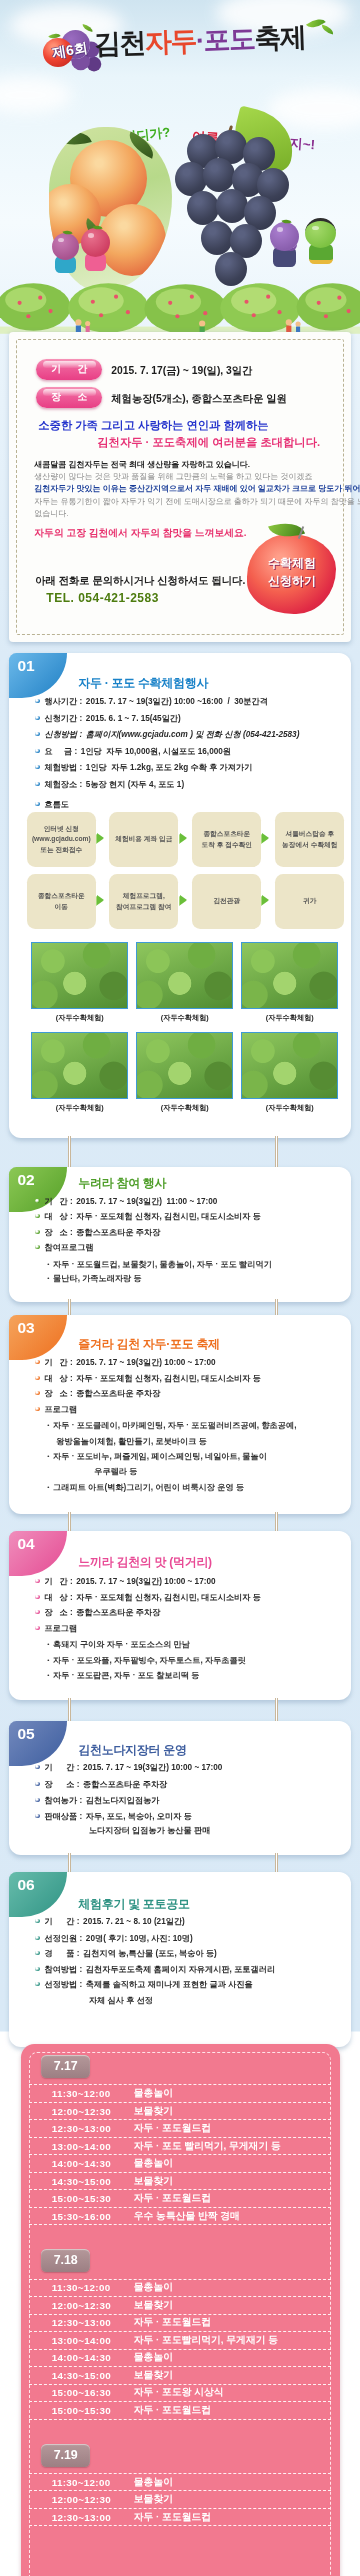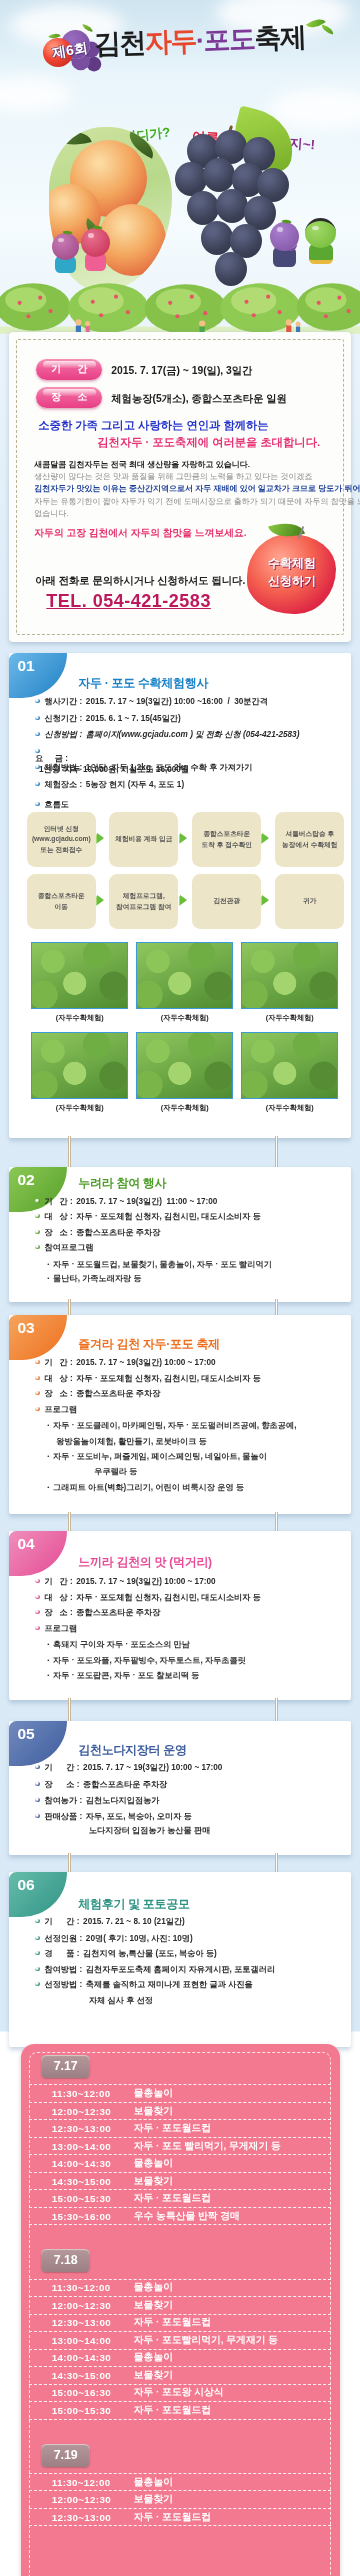--- a/index.html
+++ b/index.html
@@ -46,29 +46,29 @@
     color:#fff;font-size:9.8px;font-weight:bold;text-align:center;line-height:20.6px;white-space:pre;box-shadow:0 1.5px 2.6px rgba(180,60,110,.45);}
   .pill::after{content:"";position:absolute;left:10%;top:2.1px;width:80%;height:7.2px;border-radius:6.2px;background:linear-gradient(rgba(255,255,255,.75),rgba(255,255,255,.05));}
   .pill-val{position:absolute;left:102px;font-size:10.3px;font-weight:bold;color:#1d1d1d;white-space:nowrap;}
   .invite1{position:absolute;left:29px;top:86px;font-size:11.3px;font-weight:800;color:#2433cc;white-space:nowrap;}
   .invite2{position:absolute;left:88px;top:103px;font-size:11.3px;font-weight:800;color:#e73175;white-space:nowrap;}
   .para{position:absolute;left:25px;font-size:8px;color:#8a8a8a;white-space:nowrap;}
   .para.b1{font-weight:bold;color:#222;}
   .para.b3{font-weight:bold;color:#1c3f99;}
   .pinkline{position:absolute;left:25px;top:195px;font-size:9.8px;font-weight:800;color:#e8326e;white-space:nowrap;}
   .contactline{position:absolute;left:26px;top:242px;font-size:10.3px;font-weight:bold;color:#222;white-space:nowrap;}
-  .telline{position:absolute;left:37px;top:259px;font-size:18px;font-weight:800;color:#be185d;letter-spacing:0.5px;text-decoration:underline;}
+  .telline{position:absolute;left:37px;top:259px;font-size:12px;font-weight:800;color:#4d7c0f;letter-spacing:0.5px;}
   .apply-plum{position:absolute;left:233px;top:190px;width:98px;height:96px;cursor:pointer;}
   .plum-body{position:absolute;left:5.2px;top:12.4px;width:89px;height:80px;border-radius:48% 52% 46% 54%/55% 45% 58% 42%;
     background:radial-gradient(circle at 38% 32%,#ff9f8a 6%,#f4604f 42%,#e02a45 72%,#c81f3a 95%);}
   .plum-leaf{position:absolute;left:28px;top:-1px;width:33px;height:17.5px;border-radius:0 100% 0 100%;background:linear-gradient(135deg,#8bc63f,#3f7d17);transform:rotate(-18deg);}
   .plum-stem{position:absolute;left:58px;top:4.1px;width:1.5px;height:13.4px;background:#888;transform:rotate(20deg);}
   .apply-text{position:absolute;left:5.2px;top:32px;width:89px;text-align:center;color:#fff;font-size:12px;font-weight:800;line-height:1.5;text-shadow:1px 1px 0 #8c2550;}
   
-  .card{position:absolute;left:9.3px;width:342px;background:#fff;border-radius:2px;box-shadow:0 2.1px 4.6px rgba(120,150,180,.38);}
+  .card{position:absolute;left:9.3px;width:342px;background:#fff;border-radius:12px;box-shadow:0 2.1px 4.6px rgba(120,150,180,.38);}
   .num-tab{position:absolute;left:0;top:0;width:58px;height:45px;border-radius:9.3px 0 57px 0;background:linear-gradient(135deg,var(--c1),var(--c2));}
   .num-tab span{position:absolute;left:8.2px;top:4.1px;color:#fff;font-size:15.5px;font-weight:bold;}
   .ttl{position:absolute;left:69px;font-size:12px;font-weight:800;color:var(--tc);white-space:nowrap;letter-spacing:-0.3px;}
   .row{position:absolute;left:26px;display:flex;align-items:flex-start;white-space:pre;}
   .dot{flex:0 0 auto;width:4.6px;height:4.6px;border-radius:50%;margin:2.6px 4.6px 0 0;background:radial-gradient(circle at 35% 30%,#fff 0 18%,var(--c2) 65%);}
   .lb{font-size:8.2px;font-weight:bold;color:#2b2b2b;}
   .vl{font-size:8.2px;font-weight:bold;color:#2b2b2b;margin-left:3.6px;}
   .sub{position:absolute;left:38px;font-size:8.2px;font-weight:bold;color:#333;white-space:nowrap;}
   .sub::before{content:"•";margin-right:3.6px;font-size:6.2px;vertical-align:1px;}
   .sub.cont{left:47px;} .sub.cont::before{content:"";margin:0;}
@@ -262,21 +262,21 @@
   </div>
 
   <div class="card c01" style="top:653px;height:485px;">
     <div class="num-tab">
         <span>01</span>
       </div>
     <div class="ttl" style="top:21.6px;">자두 · 포도 수확체험행사</div>
     <div class="row" style="top:43px;"><span class="dot"></span><span class="lb">행사기간 :</span><span class="vl">2015. 7. 17 ~ 19(3일간) 10:00 ~16:00  /  30분간격</span></div>
     <div class="row" style="top:60px;"><span class="dot"></span><span class="lb">신청기간 :</span><span class="vl">2015. 6. 1 ~ 7. 15(45일간)</span></div>
     <div class="row" style="top:76px;font-style:italic;"><span class="dot"></span><span class="lb">신청방법 :</span><span class="vl">홈페이지(www.gcjadu.com ) 및 전화 신청 (054-421-2583)</span></div>
-    <div class="row" style="top:93px;flex-direction:column;"><span class="dot"></span><span class="lb">요     금 :</span><span class="vl">1인당  자두 10,000원, 시설포도 16,000원</span></div>
+    <div class="row" style="top:93px;"><span class="dot"></span><span class="lb">요     금 :</span><span class="vl">1인당  자두 10,000원, 시설포도 16,000원</span></div>
     <div class="row" style="top:109px;"><span class="dot"></span><span class="lb">체험방법 :</span><span class="vl">1인당  자두 1.2kg, 포도 2kg 수확 후 가져가기</span></div>
     <div class="row" style="top:126px;"><span class="dot"></span><span class="lb">체험장소 :</span><span class="vl">5농장 현지 (자두 4, 포도 1)</span></div>
     <div class="row" style="top:146px;"><span class="dot"></span><span class="lb">흐름도</span></div>
 
     <div class="fbox" style="left:17.5px;top:159px;">
         <span>인터넷 신청</span>
         <span>(www.gcjadu.com)</span>
         <span>또는 전화접수</span>
       </div>
     <span class="farrow" style="left:88px;top:180px;"></span>

